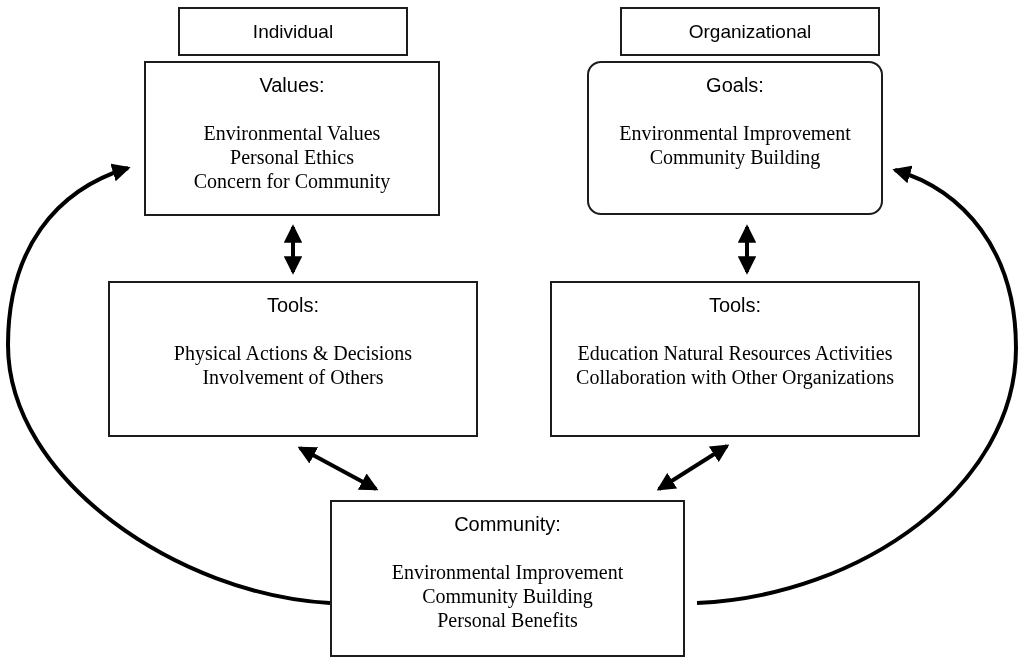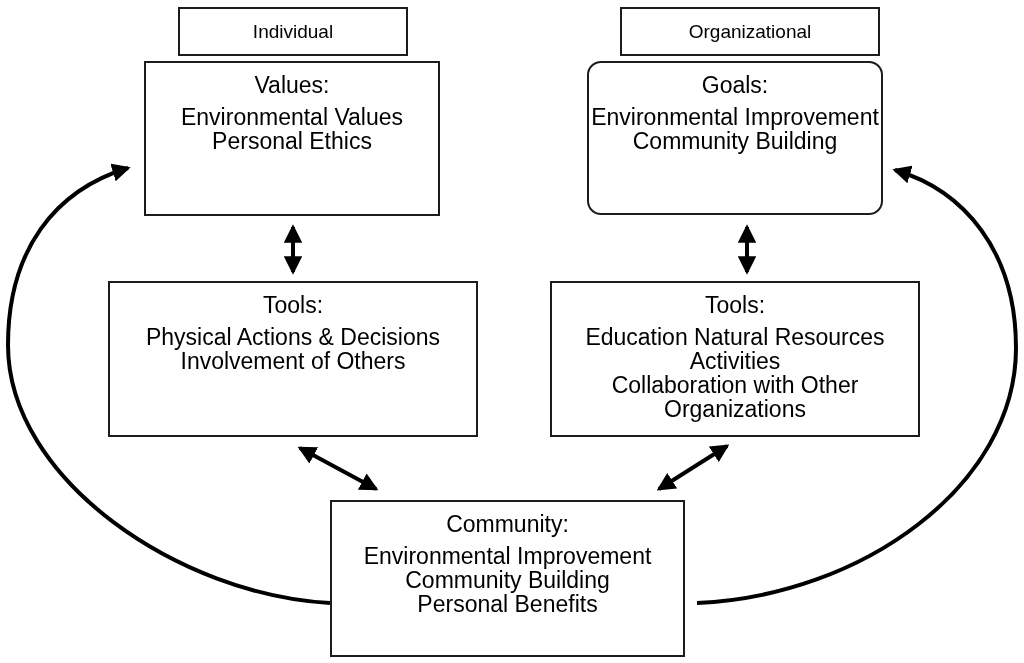--- a/index.html
+++ b/index.html
@@ -33,28 +33,29 @@
     justify-content: center;
     font-size: 19px;
     line-height: 24px;
   }
   .box {
     position: absolute;
     box-sizing: border-box;
     border: 2px solid #1c1c1c;
     background: #ffffff;
     text-align: center;
-    font-size: 23px;
+    font-size: 20px;
     line-height: 24px;
   }
   .box-title {
     padding-top: 10px;
   }
   .box-lines {
-    margin-top: 8px;
+    margin-top: 24px;
+    font-family: Liberation Serif, serif;
   }
   
   #hdr-individual     { left: 178px; top: 7px;  width: 230px; height: 49px; }
   #hdr-organizational { left: 620px; top: 7px;  width: 260px; height: 49px; }
   #box-values         { left: 144px; top: 61px; width: 296px; height: 155px; }
   #box-goals          { left: 587px; top: 61px; width: 296px; height: 154px; border-radius: 14px; }
   #box-tools-ind      { left: 108px; top: 281px; width: 370px; height: 156px; }
   #box-tools-org      { left: 550px; top: 281px; width: 370px; height: 156px; }
   #box-outcomes       { left: 330px; top: 500px; width: 355px; height: 157px; }
 </style>
@@ -88,20 +89,21 @@
   </div>
   <div class="hdr" id="hdr-organizational">
     <span>Organizational</span>
   </div>
 
   <div class="box" id="box-values">
     <div class="box-title">Values:</div>
     <div class="box-lines">
       <div>Environmental Values</div>
       <div>Personal Ethics</div>
+      <div>Concern for Community</div>
     </div>
   </div>
 
   <div class="box" id="box-goals">
     <div class="box-title">Goals:</div>
     <div class="box-lines">
       <div>Environmental Improvement</div>
       <div>Community Building</div>
     </div>
   </div>

